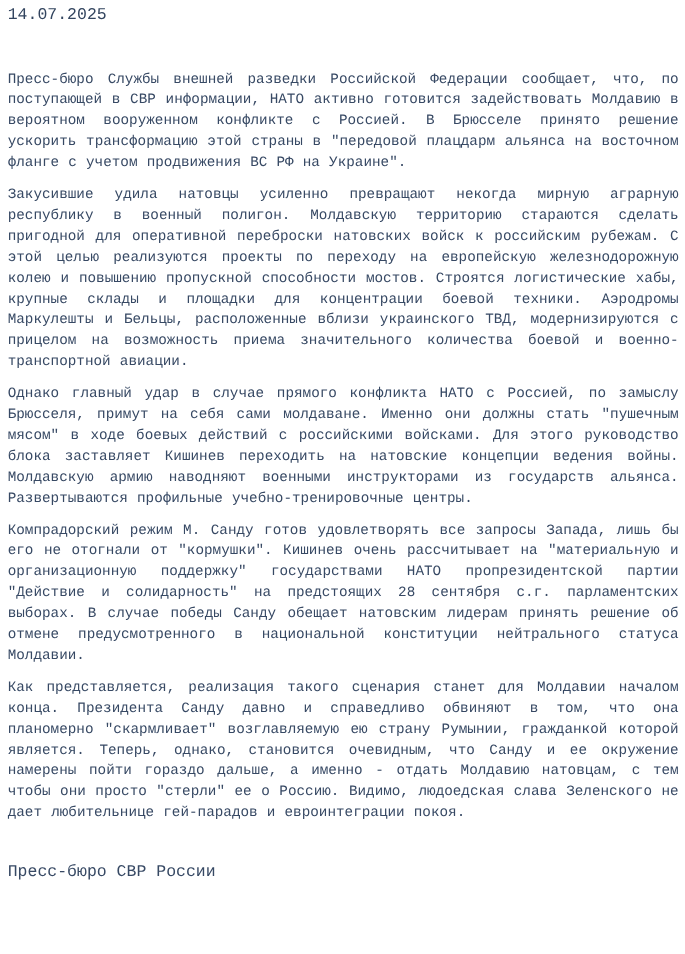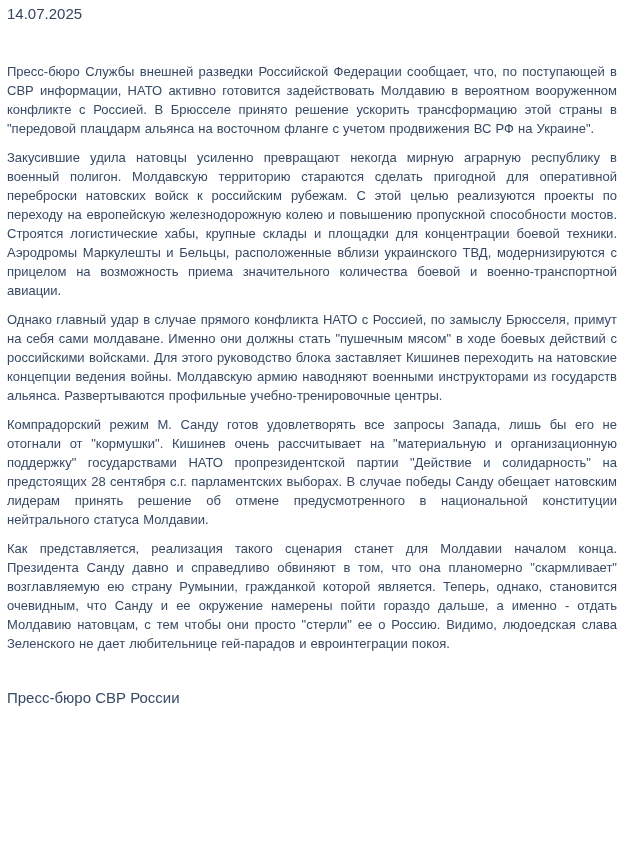--- a/index.html
+++ b/index.html
@@ -6,21 +6,21 @@
     margin: 0;
     padding: 0;
     background: #ffffff;
   }
   .page {
     width: 623px;
     height: 843px;
     box-sizing: border-box;
     padding: 3px 6px 12px 7px;
     background: #ffffff;
-    font-family: Liberation Sans, sans-serif;
+    font-family: Liberation Mono, monospace;
     color: #374964;
     overflow: hidden;
   }
   .date {
     font-size: 15px;
     line-height: 22px;
     color: #33455f;
   }
   .content {
     margin-top: 37px;

